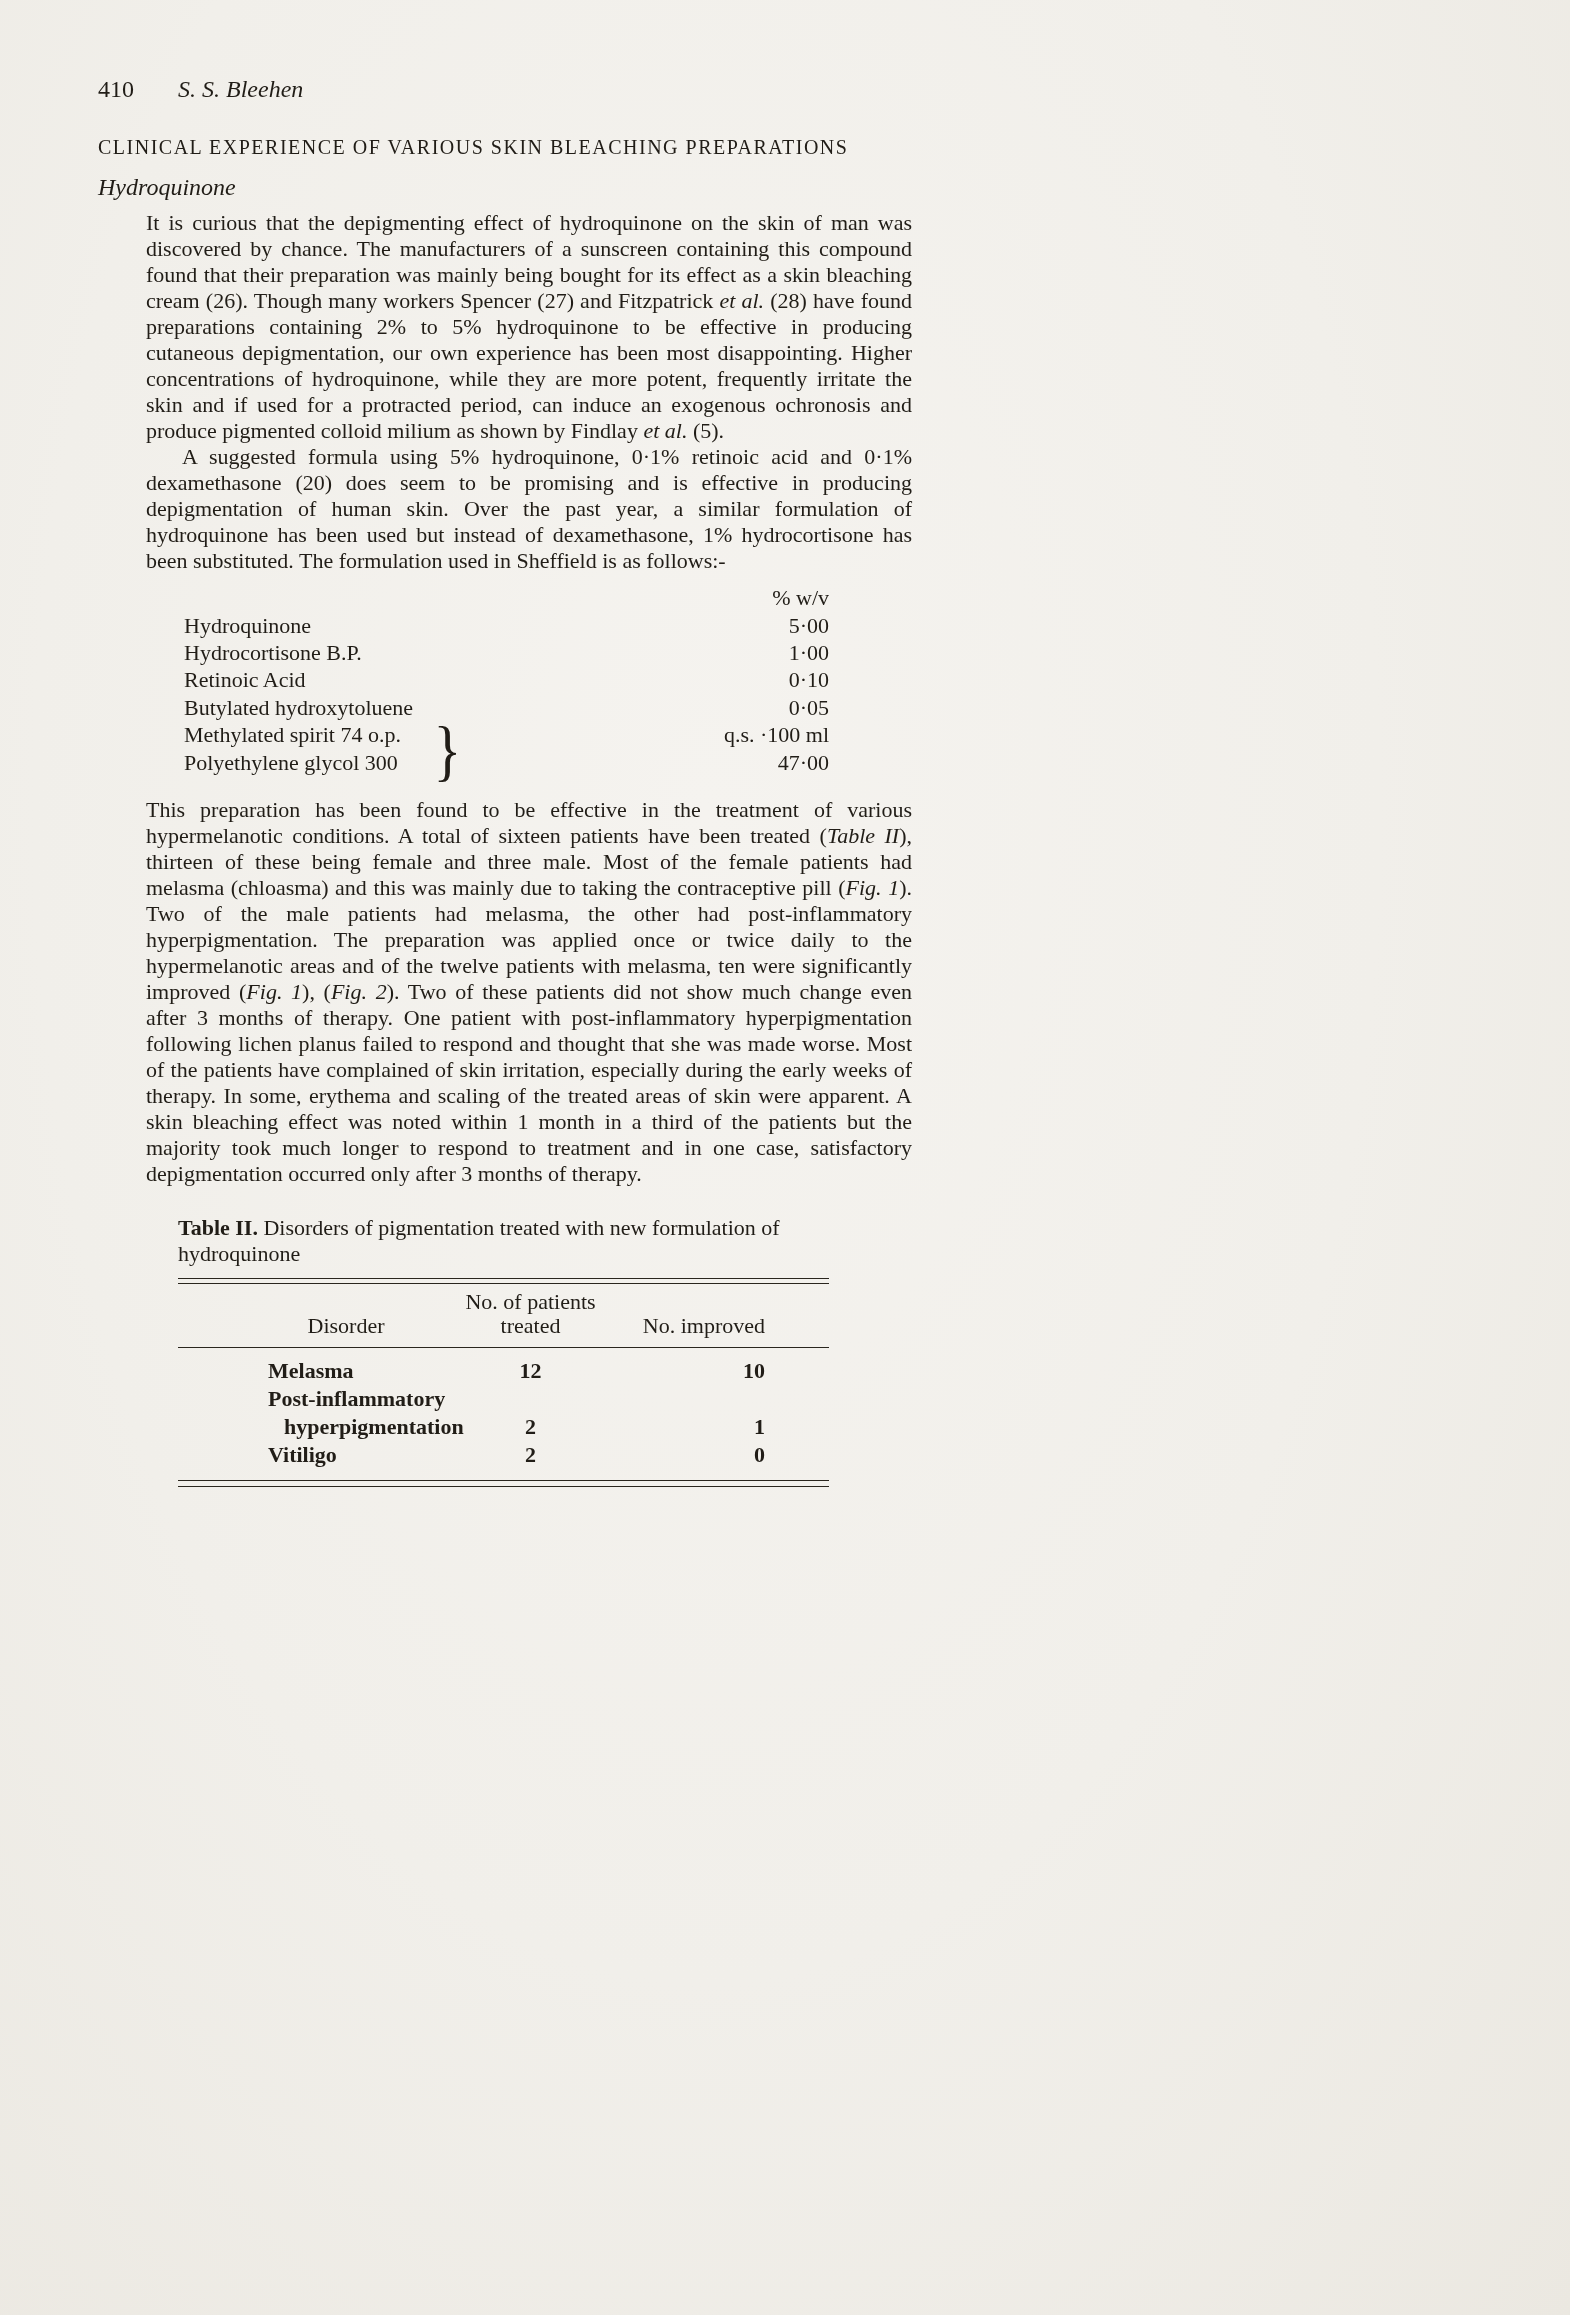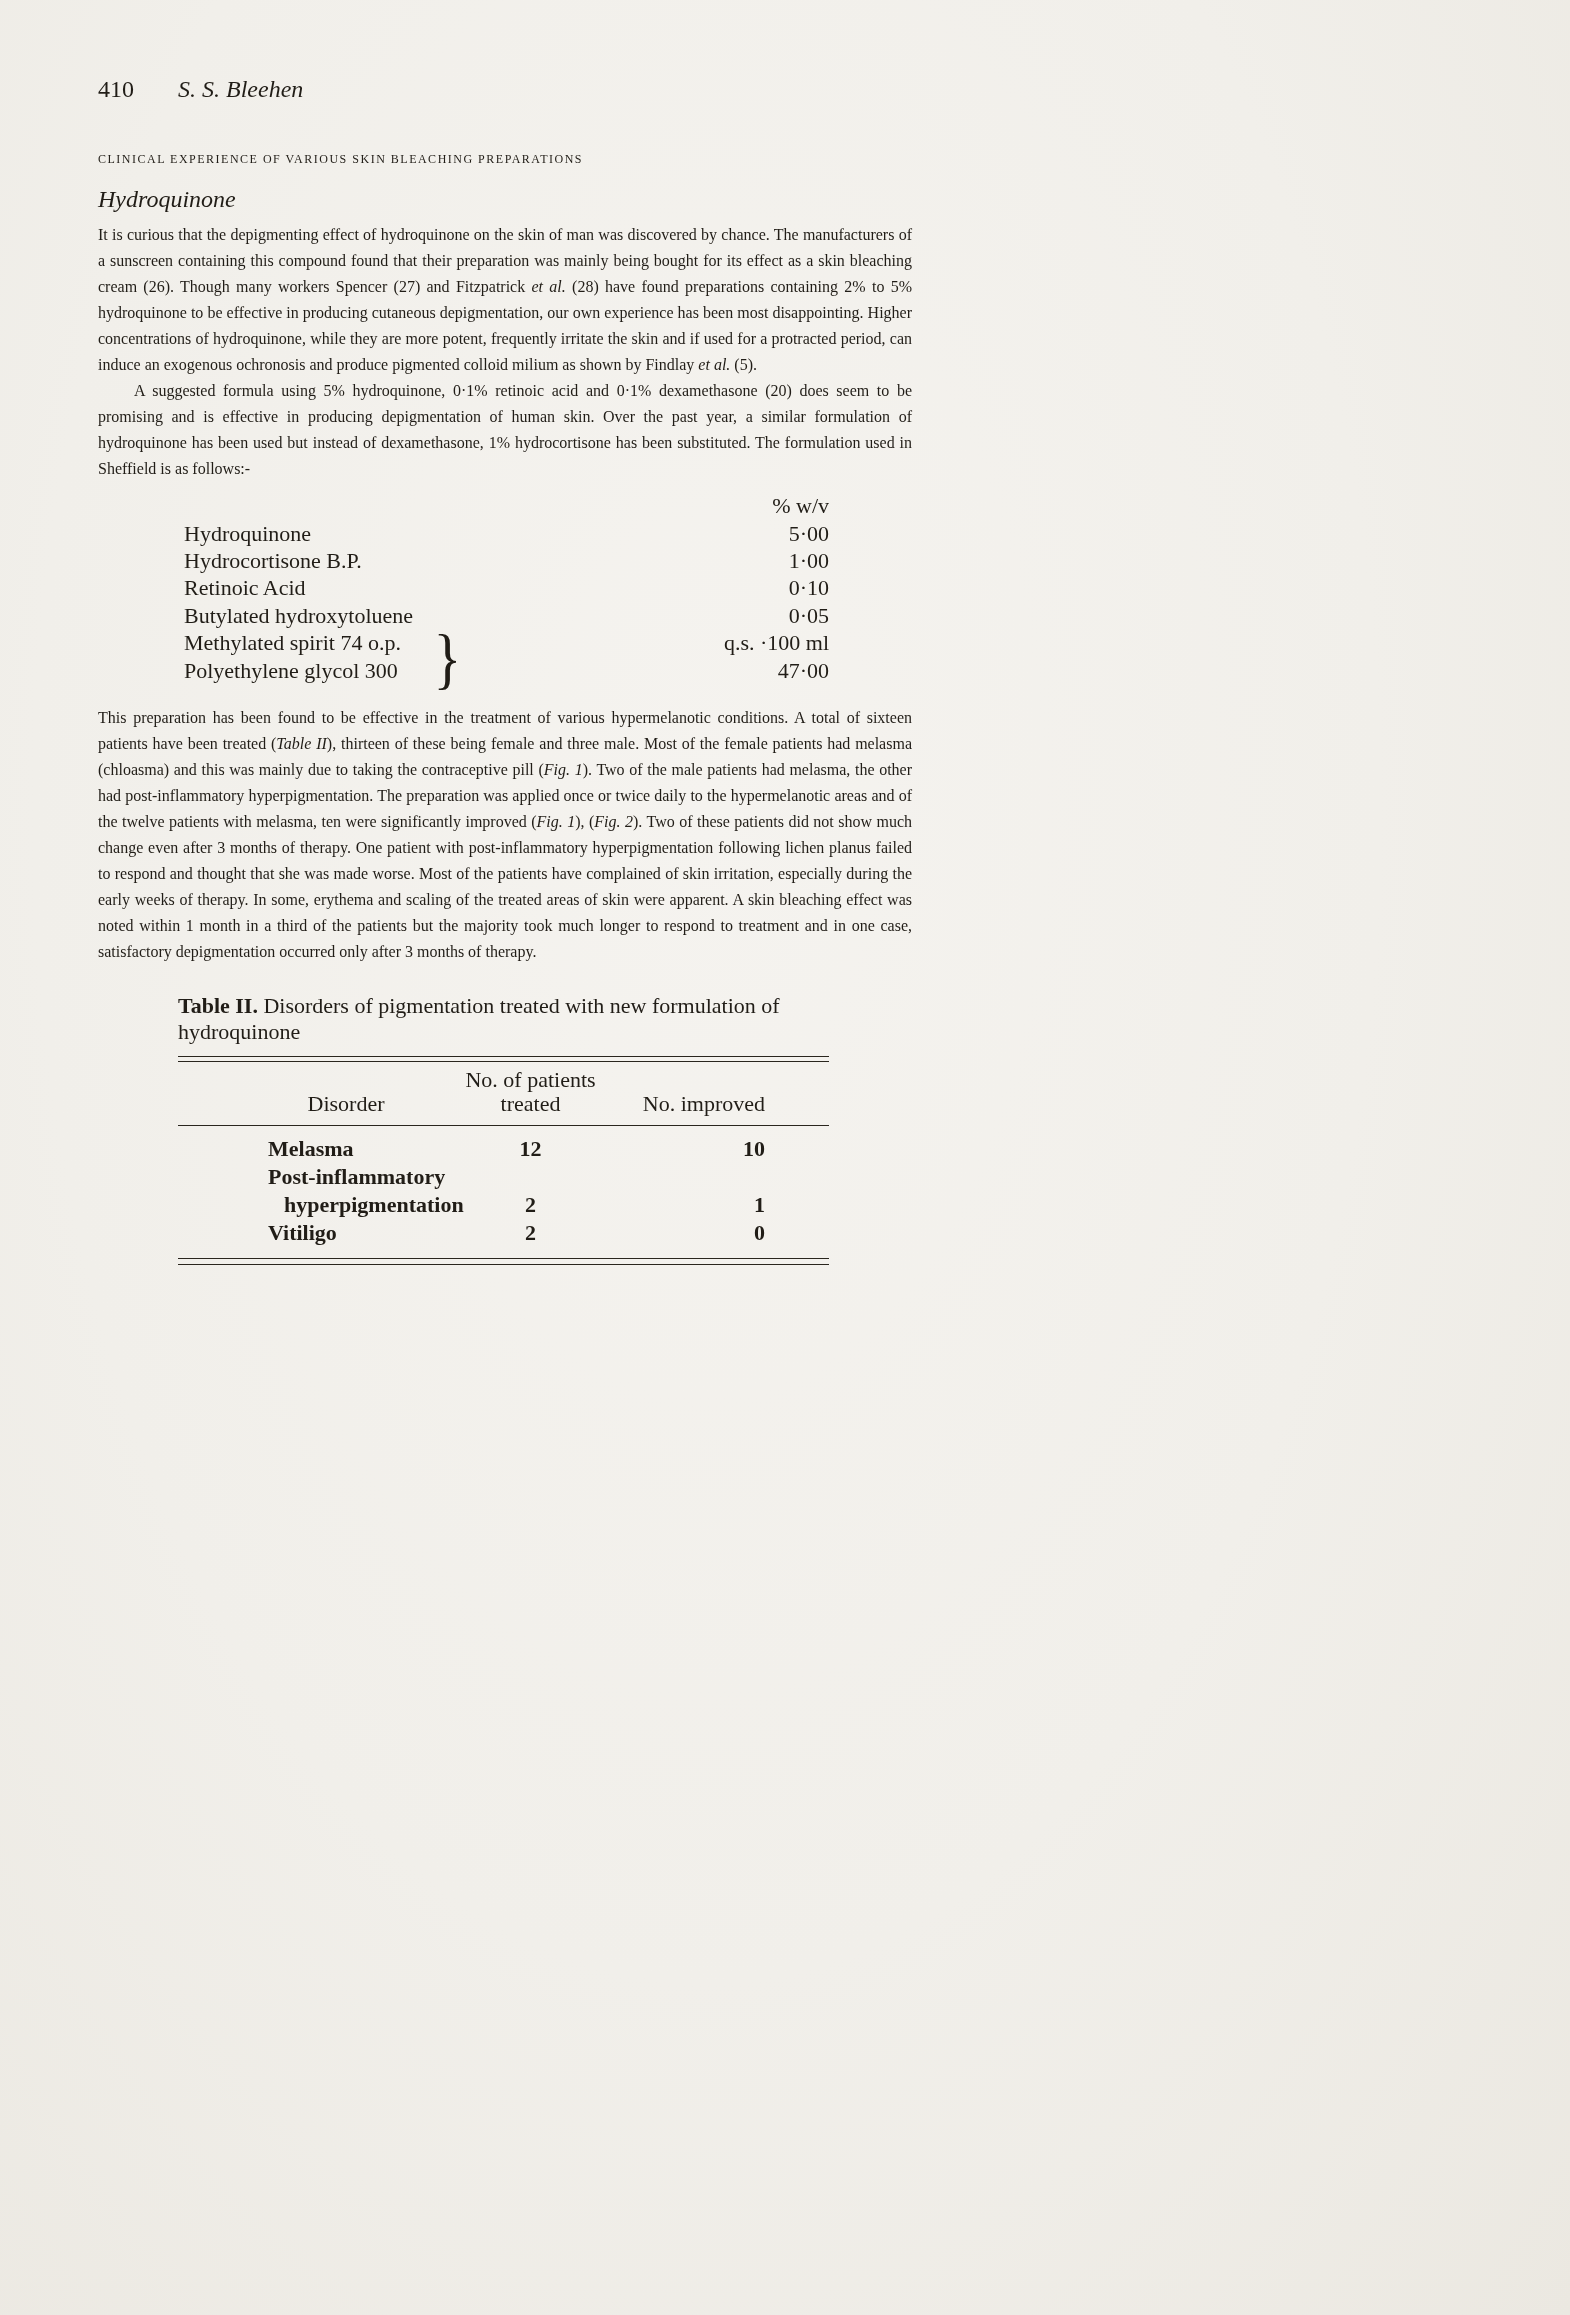--- a/index.html
+++ b/index.html
@@ -14,33 +14,33 @@
     background: radial-gradient(ellipse at 45% 35%, #f5f3ef 0%, #f1efea 55%, #ebe8e1 100%);
     color: #211d17;
     overflow: hidden;
   }
   .content { position: absolute; left: 98px; top: 76px; width: 814px; }
 
   .running-head { display: flex; gap: 44px; font-size: 24px; line-height: 26.5px; }
   .running-head .author { font-style: italic; }
 
   .section-heading {
-    margin-top: 44px;
-    font-size: 12px; line-height: 24.6px;
+    margin-top: 32px;
+    font-size: 20px; line-height: 24.6px;
     font-weight: normal;
     letter-spacing: 1.5px;
     white-space: nowrap;
   }
   .subheading {
     margin-top: 15px;
     font-size: 24px; line-height: 26.5px;
     font-style: italic; font-weight: normal;
   }
 
-  p.body { font-size: 16px; line-height: 26px; text-align: justify; }
+  p.body { font-size: 22px; line-height: 26px; text-align: justify; margin-left: 48px; }
   .it { font-style: italic; }
   .p1 { margin-top: 9.5px; }
   .p2 { text-indent: 36px; }
   .p3 { margin-top: 21px; }
 
   .formula { position: relative; margin-top: 9.5px; width: 731px; font-size: 22px; }
   .formula-unit { text-align: right; height: 28px; line-height: 28px; }
   .formula-row { display: flex; height: 27.4px; line-height: 27.4px; }
   .formula-label { flex: 1; padding-left: 86px; }
   .formula-value { width: 208px; text-align: right; }

